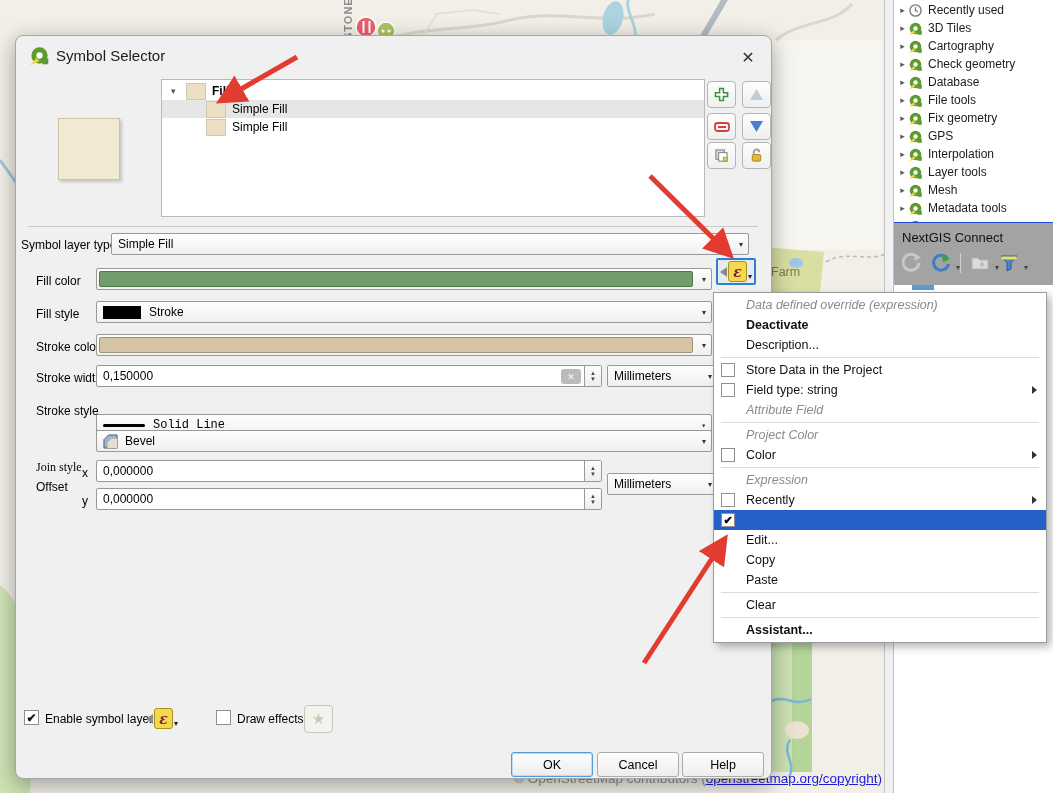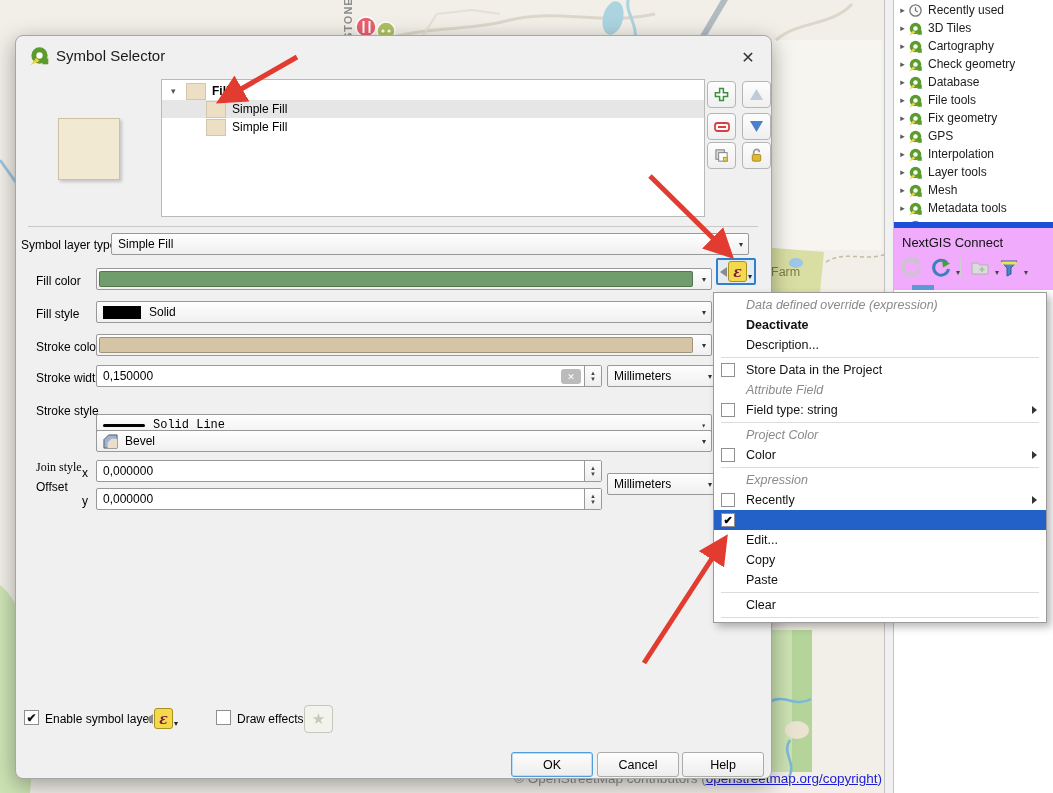--- a/index.html
+++ b/index.html
@@ -12,21 +12,21 @@
   .cp-link{color:#1d1dd8;text-decoration:underline;}
   .cp-suffix{color:#1d1dd8;}
   
   .canvas-edge{position:absolute;left:884px;top:0;width:8px;height:793px;background:#f1f1f1;
     border-left:1px solid #c2c2c2;border-right:1px solid #c2c2c2;z-index:2;}
   
   .panel{position:absolute;left:894px;top:0;width:159px;height:793px;background:#ffffff;z-index:3;}
   .tbrow{height:18px;display:flex;align-items:center;padding-left:3px;color:#1c1c1c;}
   .tb-arrow{width:11px;font-size:9px;color:#5a5a5a;flex:0 0 11px;text-align:center;}
   .tb-icon{width:15px;height:15px;margin-right:5px;flex:0 0 15px;}
-  .nextgis{position:absolute;left:0;top:222px;width:159px;height:62px;background:#f0abfc;border-top:6px solid #1d4ed8;}
+  .nextgis{position:absolute;left:0;top:222px;width:159px;height:62px;background:#a3a3a3;border-top:1px solid #1d4ed8;}
   .nextgis-title{position:absolute;left:8px;top:7px;font-size:13px;color:#111;}
   .nc-toolbar{position:absolute;left:5px;top:27px;display:flex;align-items:center;gap:3px;}
   .nc-btn{width:26px;height:26px;display:flex;align-items:center;justify-content:center;position:relative;}
   .nc-sep{width:1px;height:20px;background:#cfcfcf;margin:0 3px;}
   .nc-dd{position:absolute;right:-6px;bottom:4px;font-size:8px;color:#444;}
   .blue-sliver{position:absolute;left:18px;top:285px;width:22px;height:5px;background:#5b9bd5;}
   
   .dialog{position:absolute;left:15px;top:35px;width:755px;height:742px;background:#f0f0f0;
     border:1px solid #a6a6a6;border-radius:8px;box-shadow:0 6px 22px rgba(0,0,0,.35);z-index:10;}
   .dlg-title{position:absolute;left:40px;top:11px;font-size:15px;color:#1a1a1a;}
@@ -376,21 +376,21 @@
     </div>
     <div class="eps-btn eps-ring" style="left:700px;top:222px;">
       <span class="eps-left"></span>
       <span class="eps-sq">ε</span>
       <span class="eps-dd">▾</span>
     </div>
 
     <div class="lbl" style="left:20px;top:271px;">Fill style</div>
     <div class="combo" style="left:80px;top:265px;width:616px;">
       <span style="width:38px;height:13px;background:#000;margin-right:8px;"></span>
-      <span>Solid</span>
+      <span>Stroke</span>
       <span class="arr">▾</span>
     </div>
 
     <div class="lbl" style="left:20px;top:304px;">Stroke color</div>
     <div class="combo" style="left:80px;top:298px;width:616px;">
       <span class="colorfill" style="background-color: rgb(214, 197, 164);"></span>
       <span class="arr">▾</span>
     </div>
 
     <div class="lbl" style="left:20px;top:335px;">Stroke width</div>
@@ -474,28 +474,28 @@
         <span>Deactivate</span>
       </div>
     <div class="mi">
         <span>Description...</span>
       </div>
     <div class="msep"></div>
     <div class="mi">
       <span class="cb"></span>
       <span>Store Data in the Project</span>
     </div>
-    <div class="mi hdr">
-        <span>Attribute Field</span>
-      </div>
     <div class="mi">
       <span class="cb"></span>
       <span>Field type: string</span>
       <span class="sub"></span>
     </div>
+    <div class="mi hdr">
+        <span>Attribute Field</span>
+      </div>
     <div class="msep"></div>
     <div class="mi hdr">
         <span>Project Color</span>
       </div>
     <div class="mi">
       <span class="cb"></span>
       <span>Color</span>
       <span class="sub"></span>
     </div>
     <div class="msep"></div>
@@ -519,20 +519,23 @@
         <span>Copy</span>
       </div>
     <div class="mi">
         <span>Paste</span>
       </div>
     <div class="msep"></div>
     <div class="mi">
         <span>Clear</span>
       </div>
     <div class="msep"></div>
+    <div class="mi bold">
+        <span>Assistant...</span>
+      </div>
   </div>
 
   <svg class="arrows" width="1053" height="793">
     <defs>
       <marker id="ah" markerWidth="6" markerHeight="6" refX="4.6" refY="3" orient="auto">
         <path d="M0,0 L6,3 L0,6 Z" fill="#e23b2f"></path>
       </marker>
     </defs>
     <line x1="297" y1="57" x2="222" y2="100" stroke="#e23b2f" stroke-width="5" marker-end="url(#ah)"></line>
     <line x1="650" y1="176" x2="729" y2="254" stroke="#e23b2f" stroke-width="5" marker-end="url(#ah)"></line>

